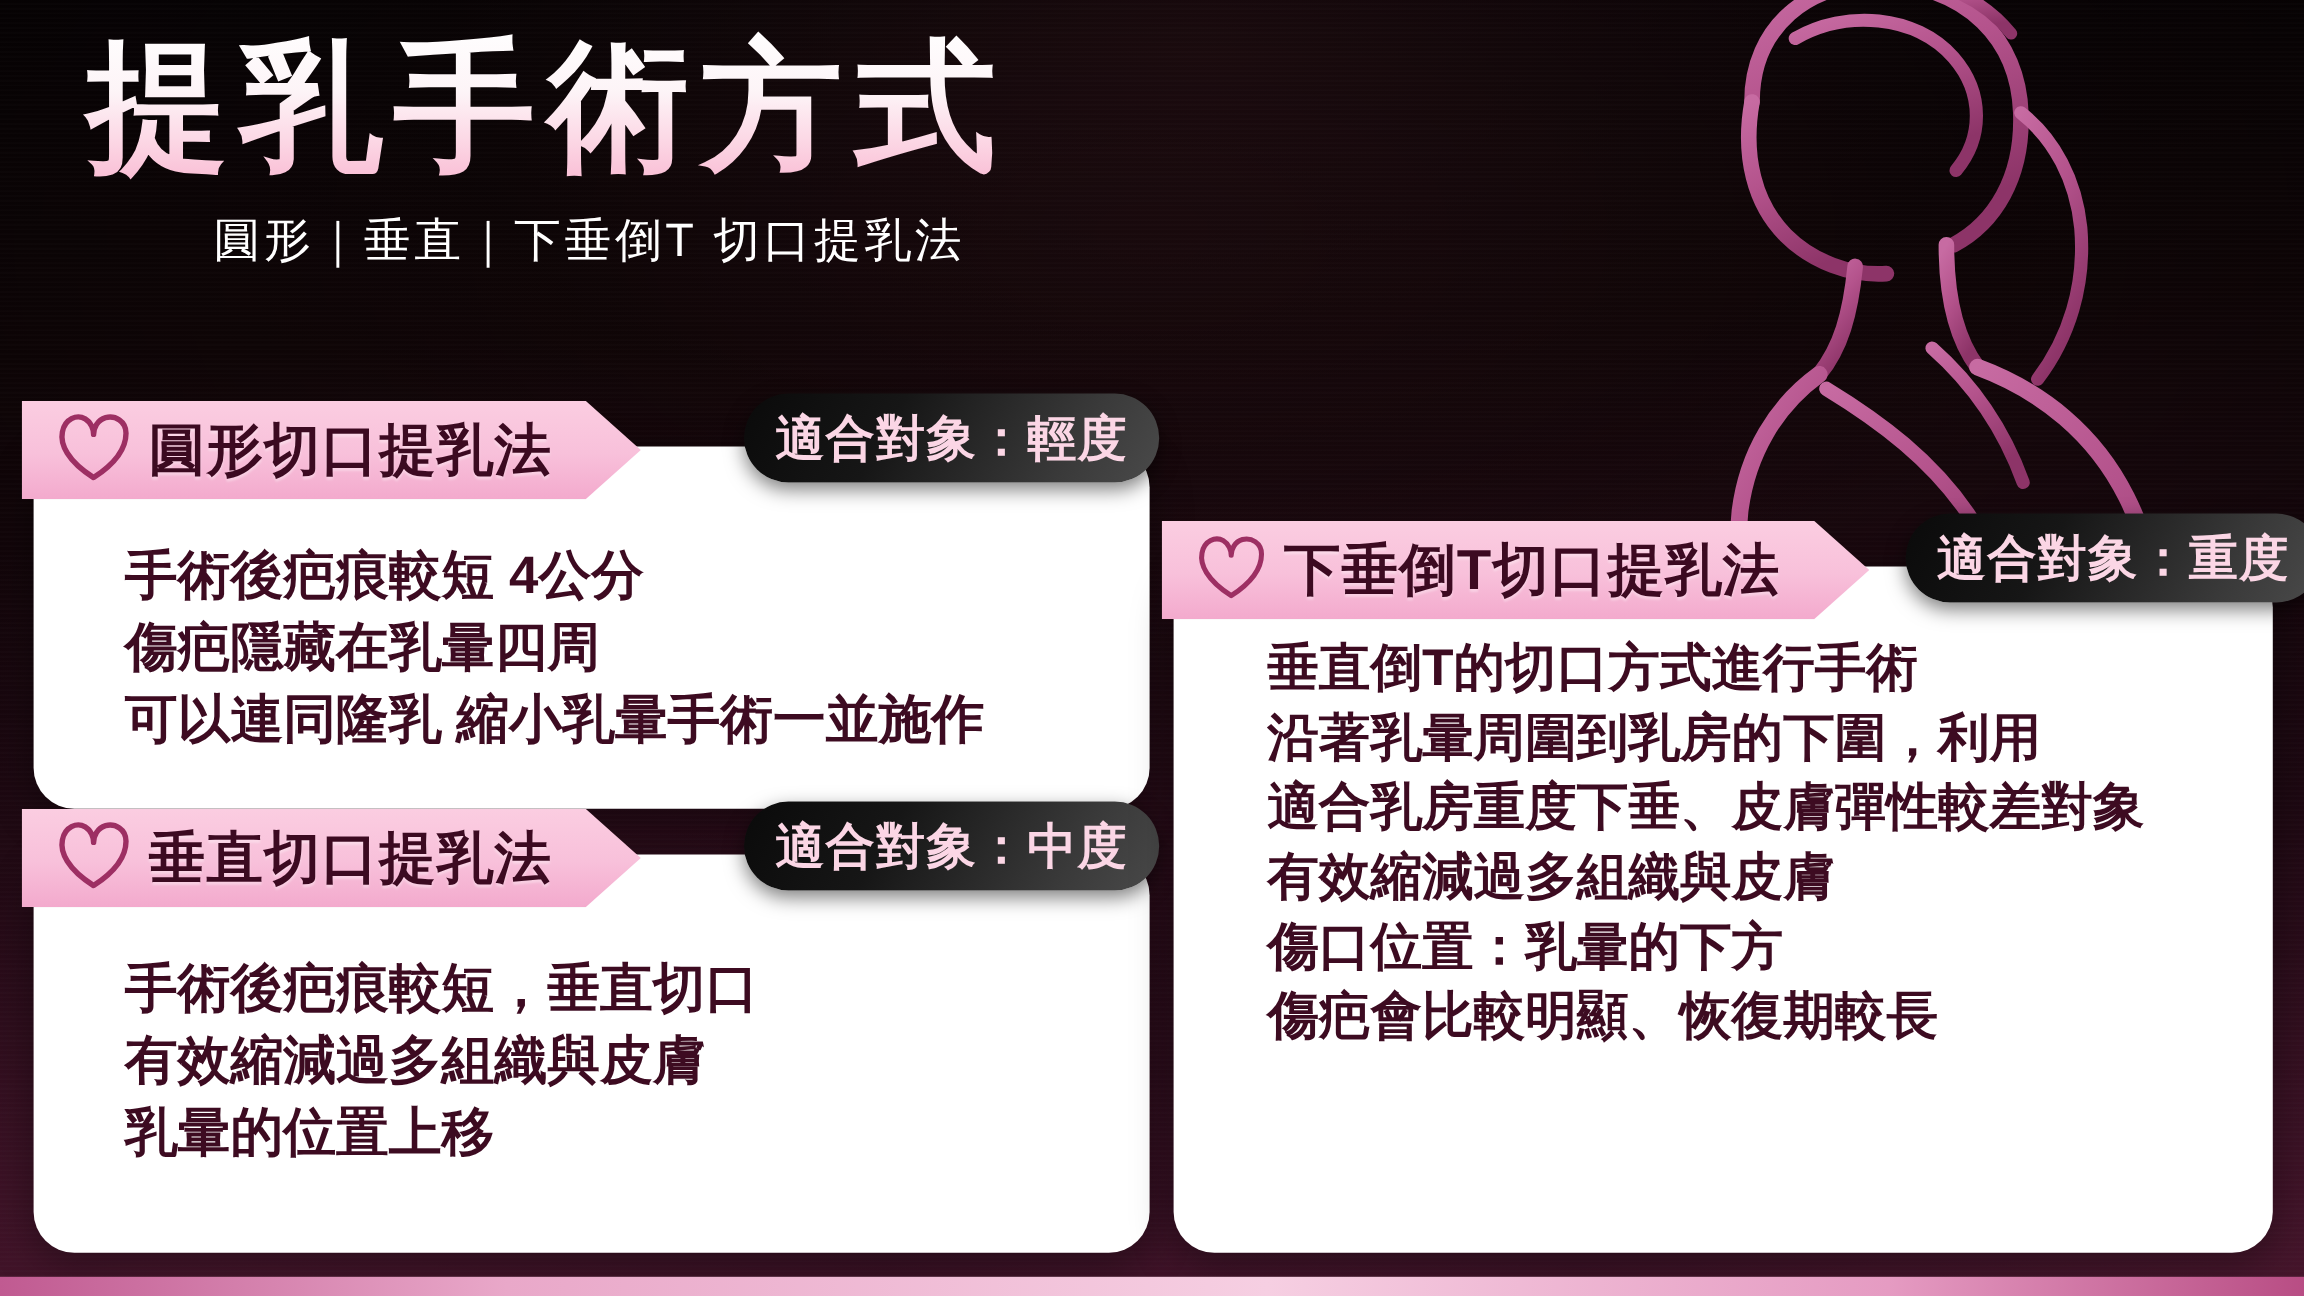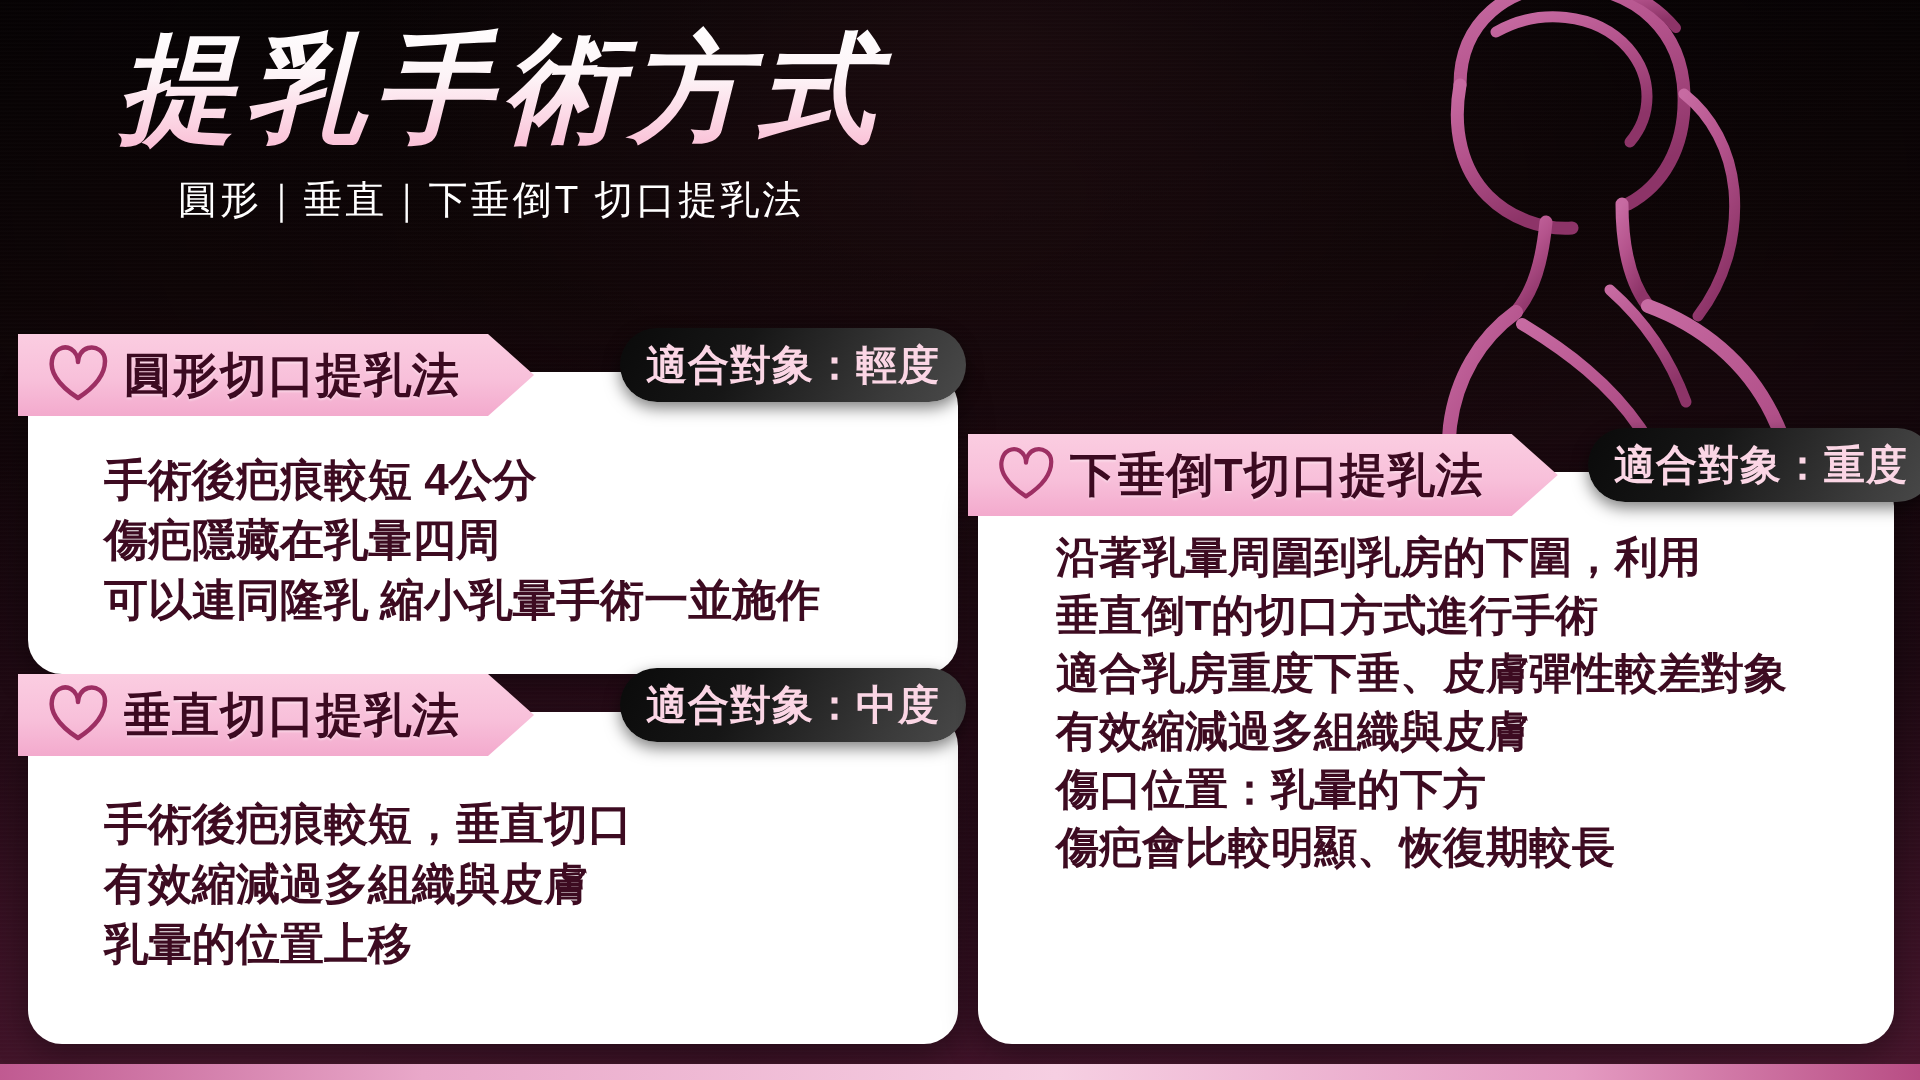--- a/index.html
+++ b/index.html
@@ -40,22 +40,21 @@
 
   
   #header { position:absolute; left:0; top:0; width:1160px; }
   #main-title{
     margin-top:18px;
     font-family:"DejaVu Serif","Liberation Serif",serif;
     font-weight:700;
     font-size:118px;
     line-height:1.18;
     letter-spacing:10px;
-    padding-left:118px;
-    font-style:italic;
+    padding-left:72px;
     background:linear-gradient(180deg,#ffffff 0%,#fdf4f7 42%,#fcd9e6 70%,#f9b9d2 100%);
     -webkit-background-clip:text;
     background-clip:text;
     color:transparent;
     -webkit-text-fill-color:transparent;
     white-space:nowrap;
   }
   #subtitle{
     padding-left:178px;
     margin-top:16px;
@@ -244,22 +243,22 @@
   <div class="banner">
     <span class="heart-icon">
       <svg width="60" height="58" viewBox="0 0 64 62" fill="none" xmlns="http://www.w3.org/2000/svg">
         <path d="M32 56 C10 42 4 28 6 18 C8 7 18 3 25 7 C30 10 32 16 32 20 C32 15 35 8 42 6 C50 4 59 9 59 19 C59 30 52 43 32 56 Z" stroke="#9d2f63" stroke-width="4.5" fill="none" stroke-linejoin="round" stroke-linecap="round"></path>
       </svg>
     </span>
     <span class="banner-text">下垂倒T切口提乳法</span>
   </div>
 
   <div class="card-body">
+    <div class="line">垂直倒T的切口方式進行手術</div>
     <div class="line">沿著乳暈周圍到乳房的下圍，利用</div>
-    <div class="line">垂直倒T的切口方式進行手術</div>
     <div class="line">適合乳房重度下垂、皮膚彈性較差對象</div>
     <div class="line">有效縮減過多組織與皮膚</div>
     <div class="line">傷口位置：乳暈的下方</div>
     <div class="line">傷疤會比較明顯、恢復期較長</div>
   </div>
 </div>
 
 <div id="bottom-accent"></div>
 
 </body></html>

